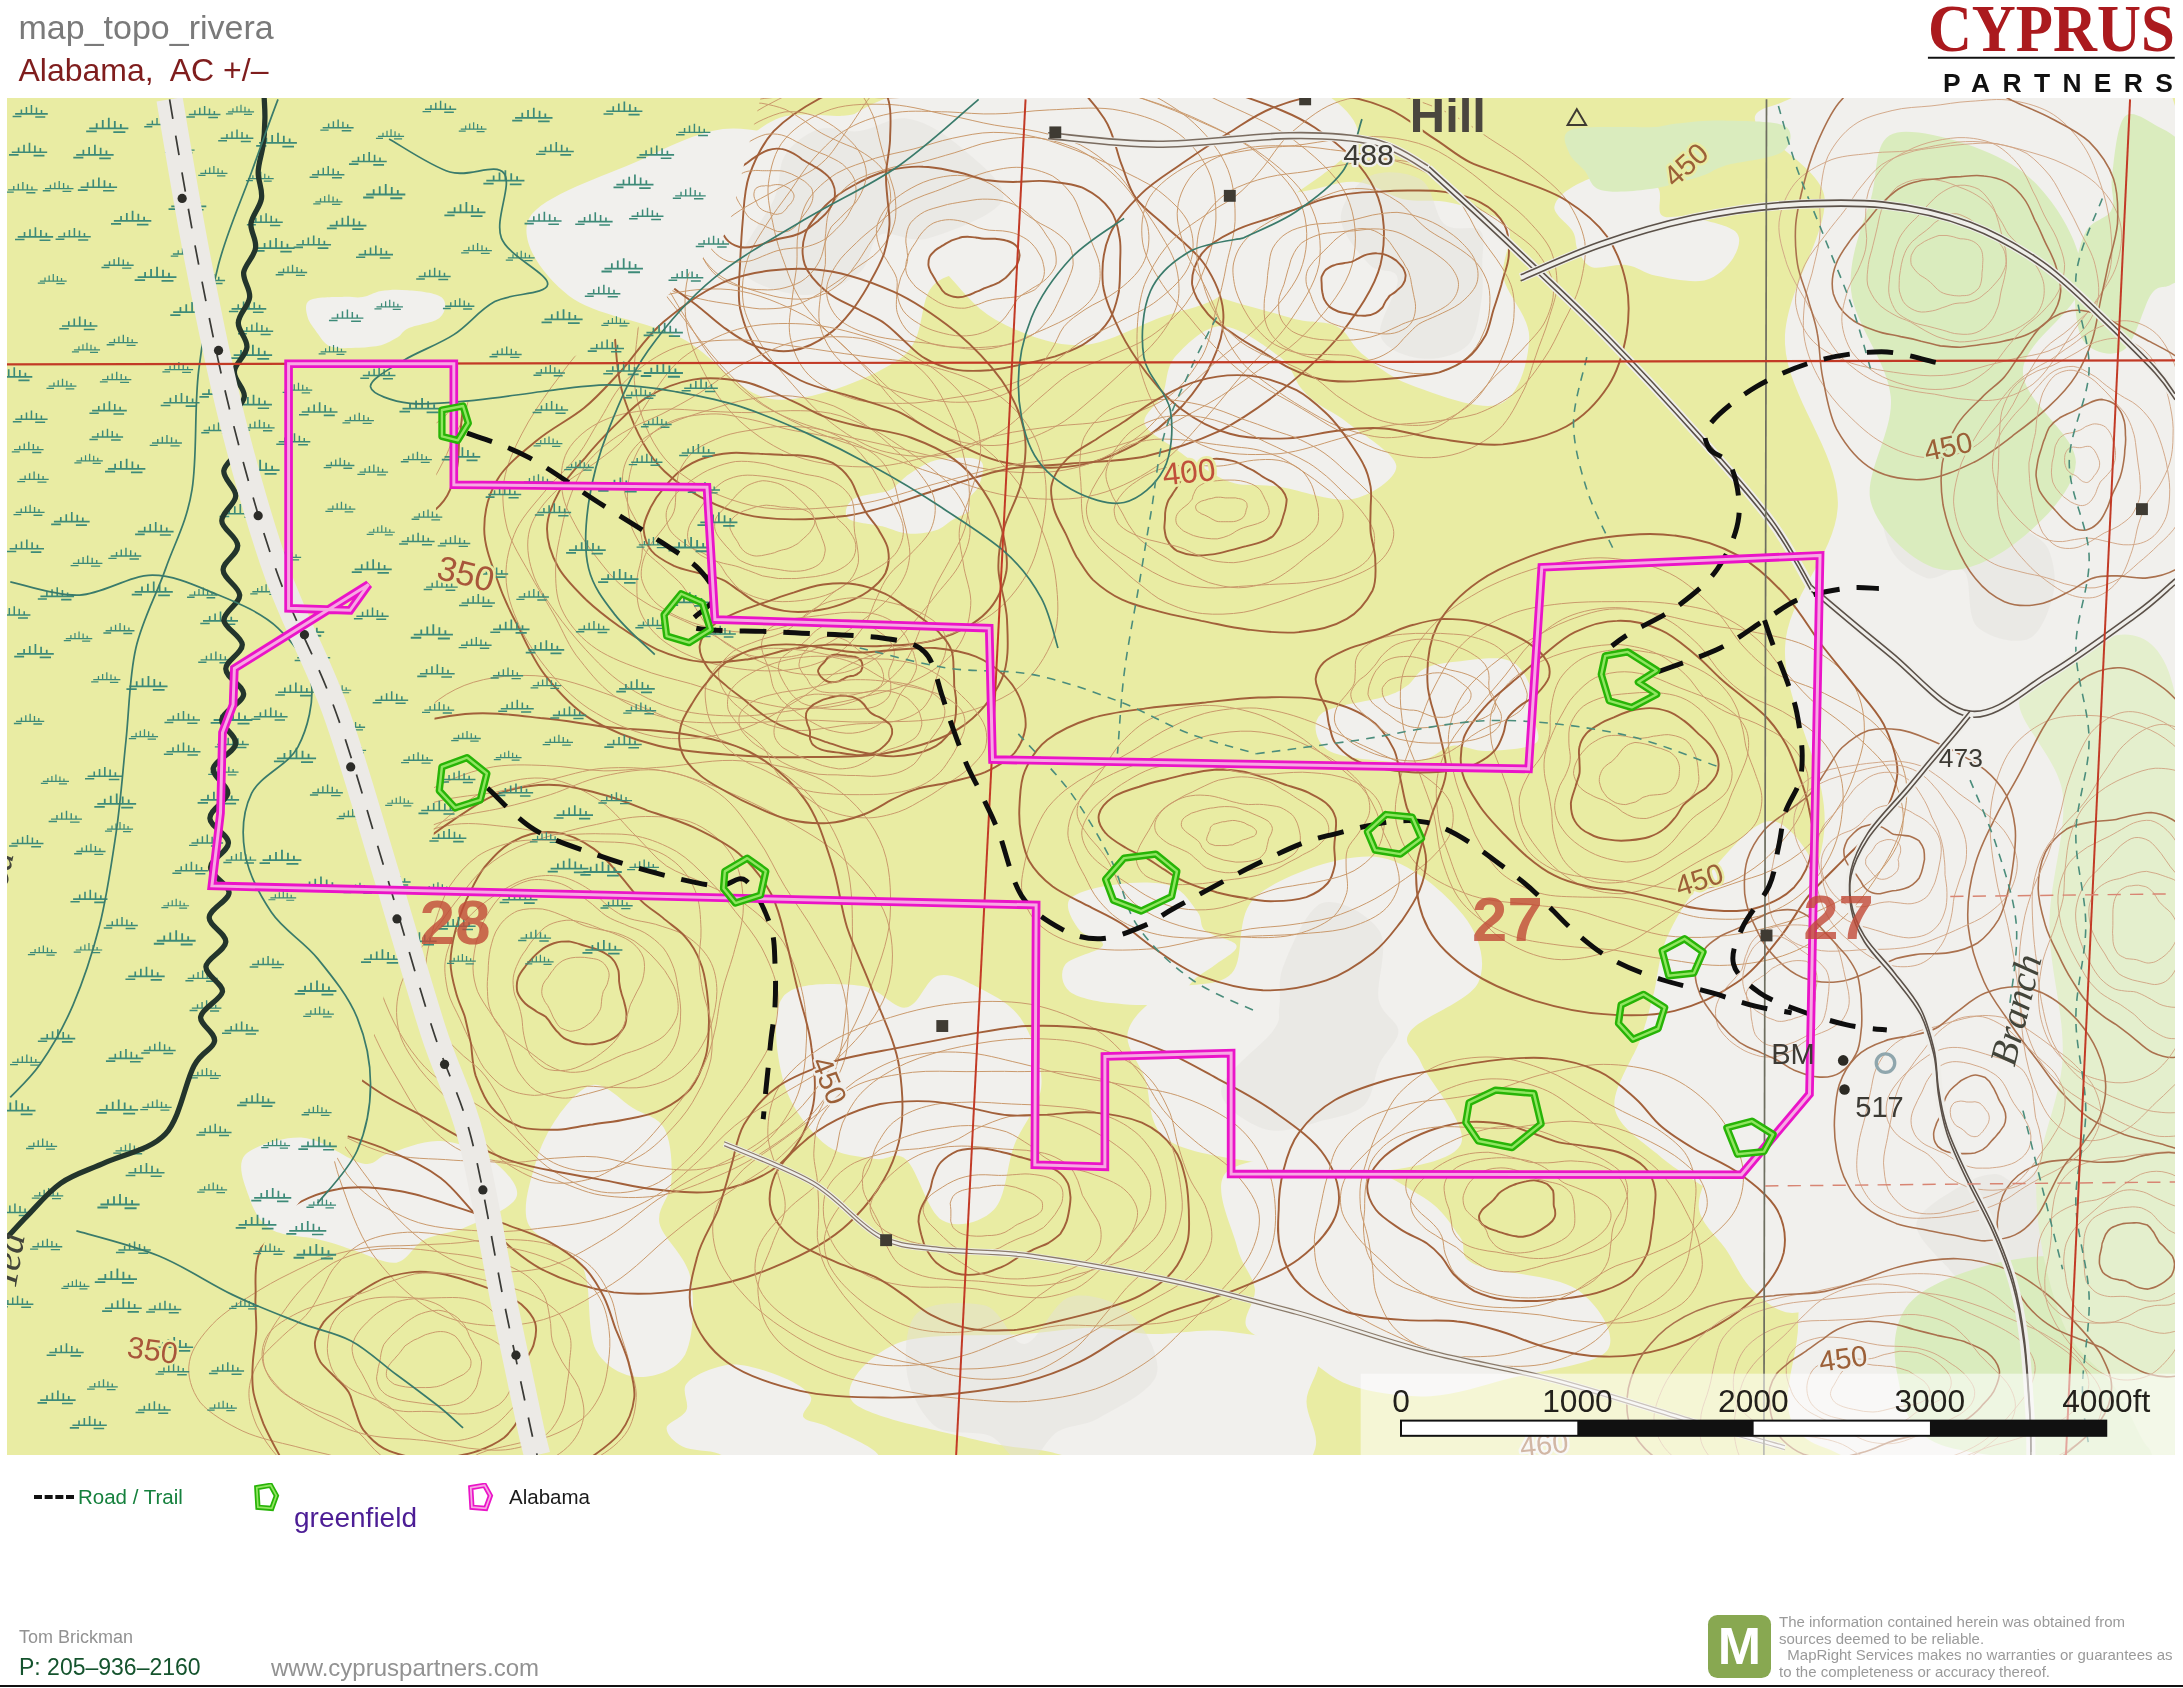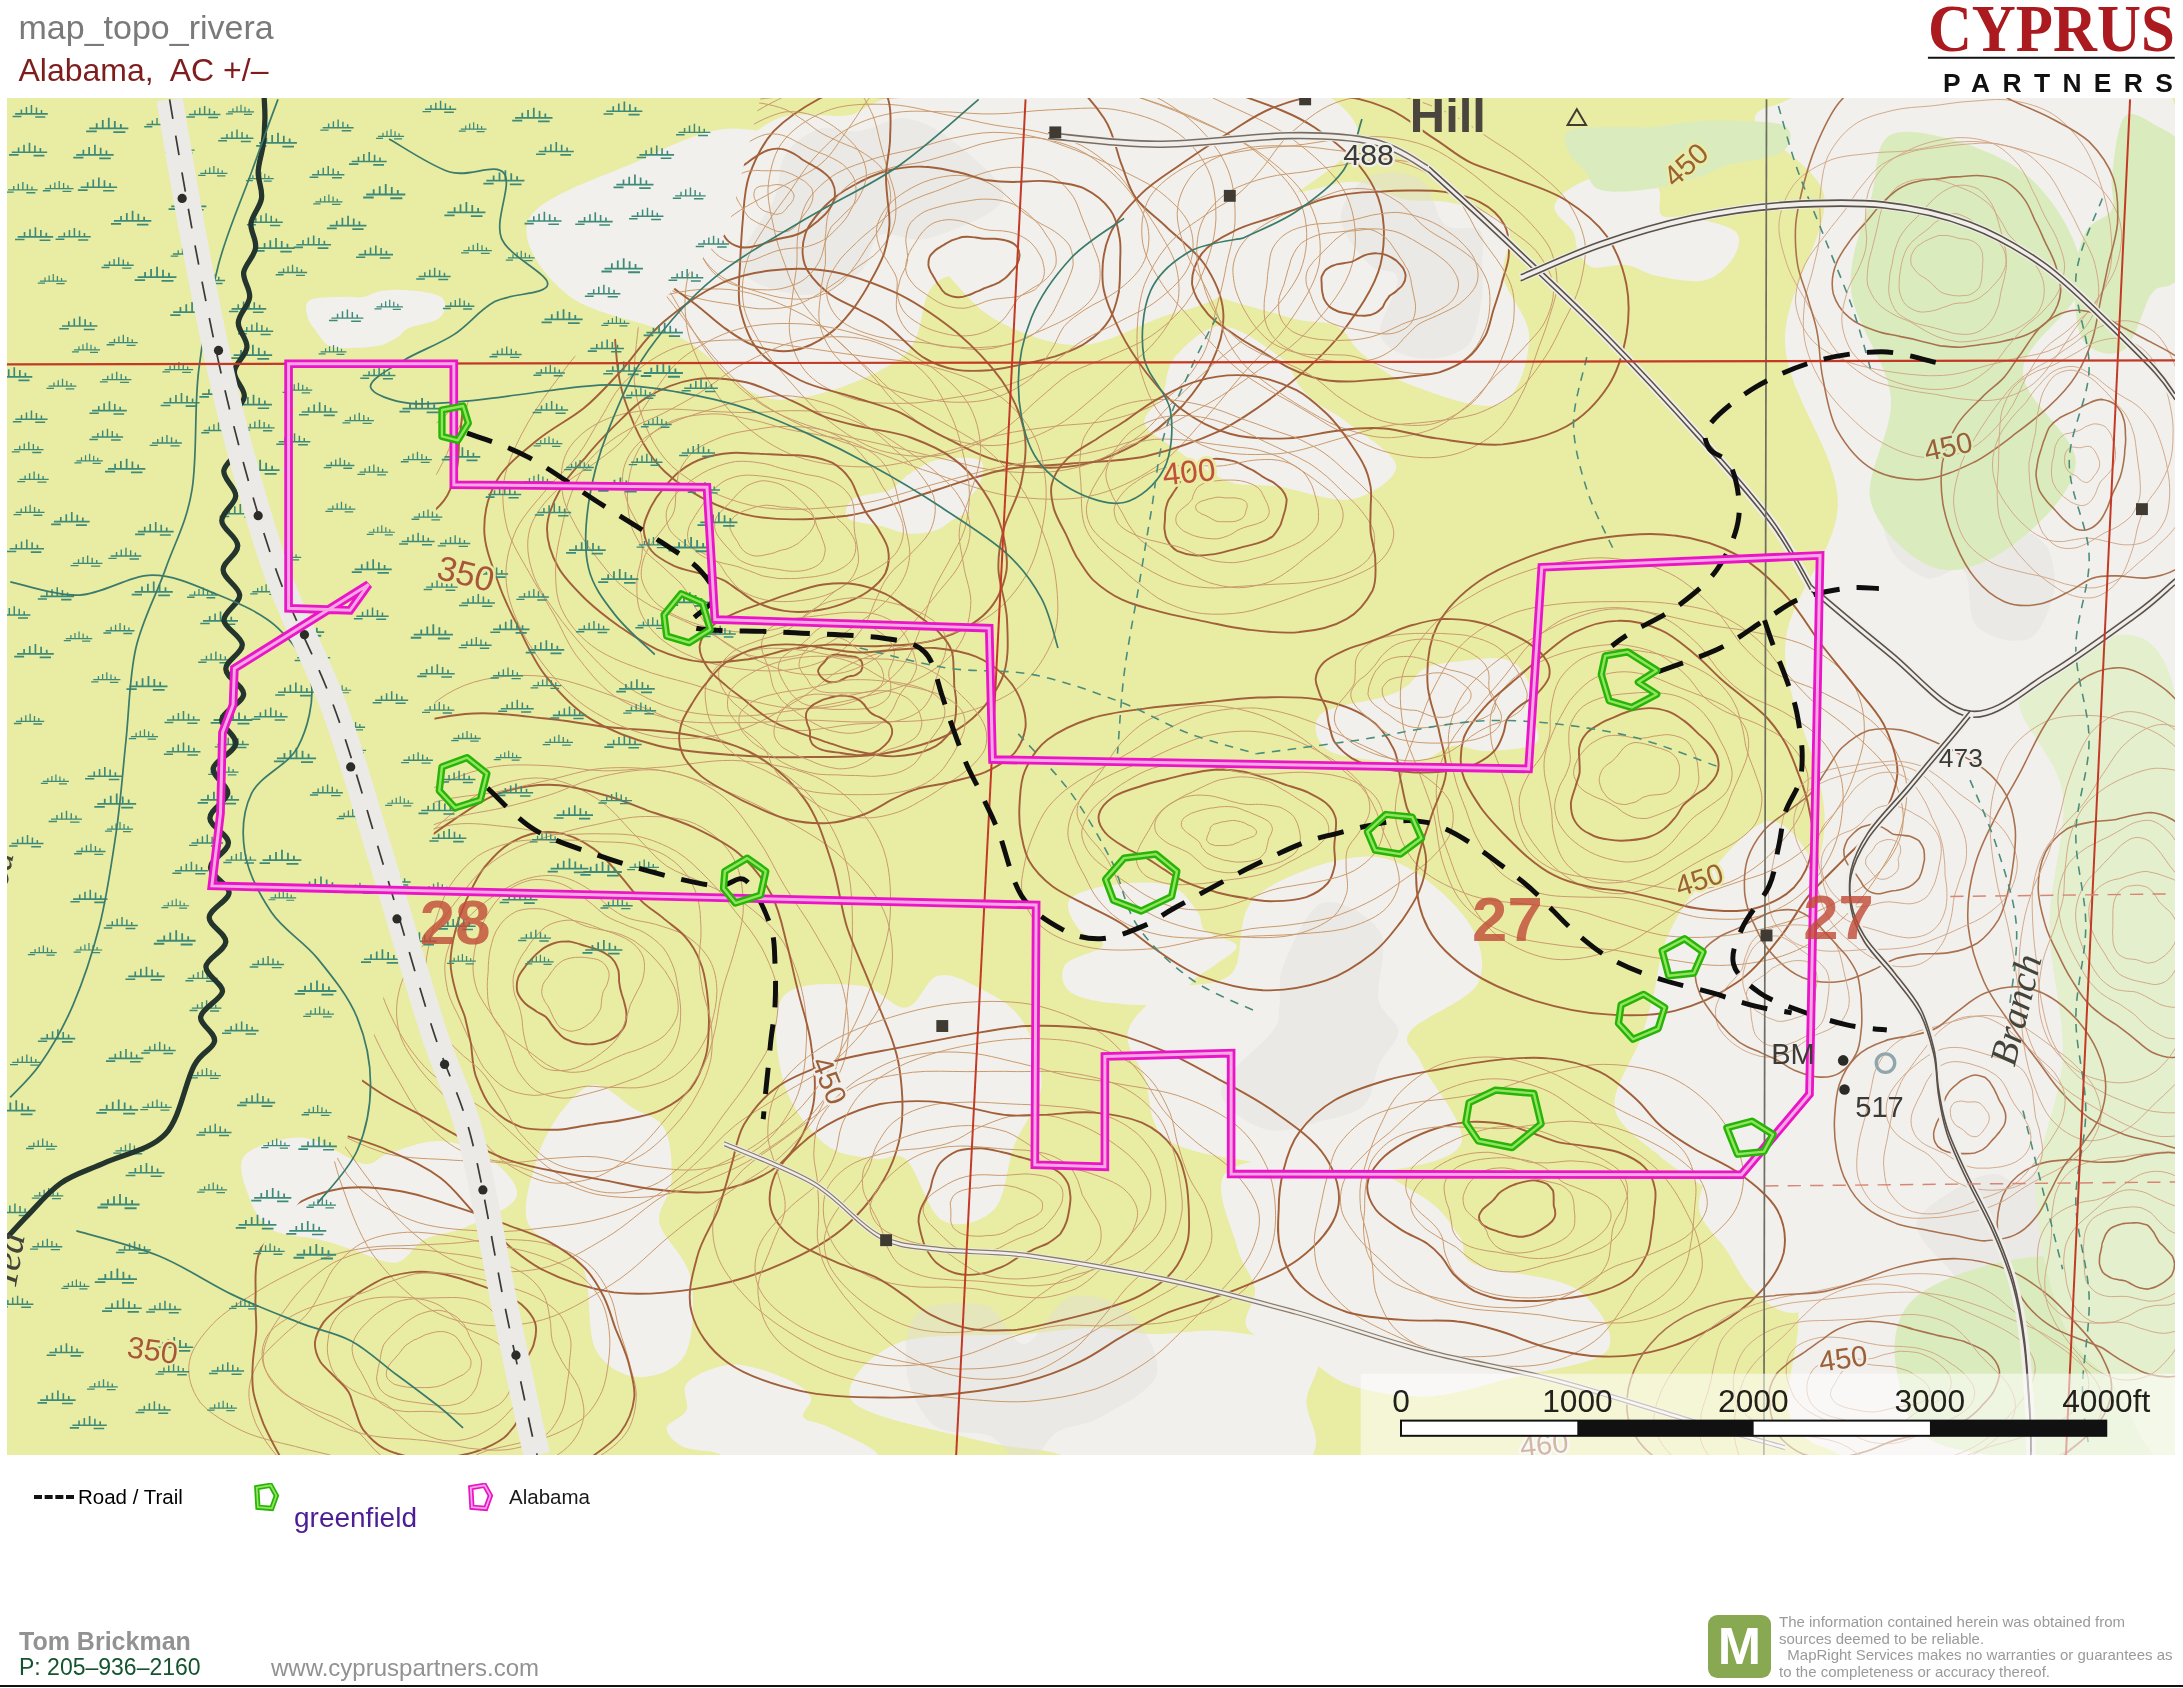--- a/index.html
+++ b/index.html
@@ -726,35 +726,35 @@
 <text x="2386" y="2136" text-anchor="middle">1000</text>
 <text x="2652" y="2136" text-anchor="middle">2000</text>
 <text x="2919" y="2136" text-anchor="middle">3000</text>
 <text x="3186" y="2136" text-anchor="middle">4000ft</text>
 </g>
       </g>
 </g>
 </svg>
 
 <div class="abs" style="left:34px;top:1495px;width:40px;border-top:4px dashed #111;"></div>
-<div class="abs" style="left:78px;top:1485px;font-size:20.5px;color:#000000">Road / Trail</div>
+<div class="abs" style="left:78px;top:1485px;font-size:20.5px;color:#15803d">Road / Trail</div>
 
 <svg class="abs" style="left:251px;top:1483px" width="30" height="30" viewBox="0 0 52 52">
     <path d="M10,8 L34,4 L44,22 L36,44 L12,42 Z" fill="none" stroke="#27b407" stroke-width="9"></path>
     <path d="M10,8 L34,4 L44,22 L36,44 L12,42 Z" fill="none" stroke="#90e560" stroke-width="3"></path>
   </svg>
 <div class="abs" style="left:294px;top:1502px;font-size:28px;color:#4c1d95">greenfield</div>
 
 <svg class="abs" style="left:465px;top:1483px" width="30" height="30" viewBox="0 0 52 52">
     <path d="M10,8 L34,4 L44,22 L36,44 L12,42 Z" fill="none" stroke="#ea14c8" stroke-width="9"></path>
     <path d="M10,8 L34,4 L44,22 L36,44 L12,42 Z" fill="none" stroke="#f7a8e3" stroke-width="3"></path>
   </svg>
 <div class="abs" style="left:509px;top:1485px;font-size:20.5px;color:#1a1a1a">Alabama</div>
 
-<div class="abs" style="left:19px;top:1627px;font-size:25px;font-weight:bold;color:#929292">Tom Brickman</div>
+<div class="abs" style="left:19px;top:1627px;font-size:18px;font-weight:normal;color:#929292">Tom Brickman</div>
 
 <div class="abs" style="left:19px;top:1654px;font-size:23px;color:#14532d">P: 205–936–2160</div>
 
 <div class="abs" style="left:271px;top:1654px;font-size:24px;color:#929292">www.cypruspartners.com</div>
 
 <div class="abs" style="left:1708px;top:1615px;width:63px;height:63px;background:#88a851;border-radius:9.3px;color:#fff;font-size:52px;font-weight:bold;text-align:center;line-height:63px">M</div>
 
 <div class="abs" style="left:1779px;top:1614px;font-size:15px;color:#9a9a9a;line-height:16.5px;width:423px;white-space:nowrap">The information contained herein was obtained from<br>sources deemed to be reliable.<br>&nbsp;&nbsp;MapRight Services makes no warranties or guarantees as<br>to the completeness or accuracy thereof.</div>
 
 <div class="abs" style="left:0;top:1685px;width:2183px;height:2px;background:#111"></div>

